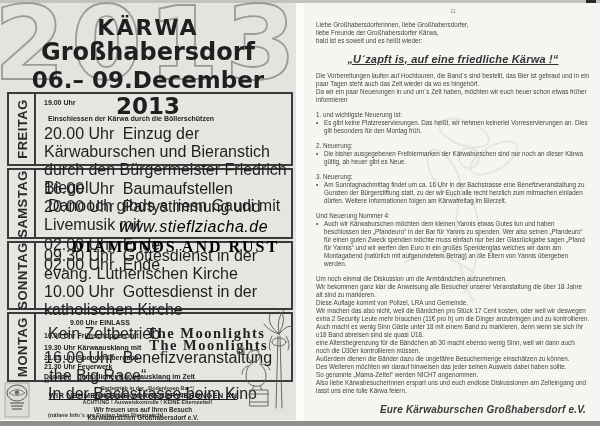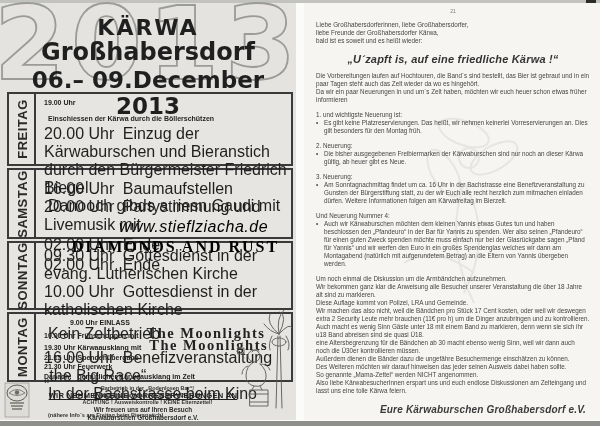--- a/index.html
+++ b/index.html
@@ -55,21 +55,21 @@
   .tree-illu{position:absolute;right:2px;bottom:6px;z-index:3;}
   
   .right-page{position:absolute;left:304px;top:3px;width:296px;height:417px;background:#f6f5f2;
     color:#454545;font-size:6.3px;line-height:8px;box-sizing:border-box;padding:4px 10px 0 12px;}
   .watermark{position:absolute;left:40px;top:60px;opacity:.14;z-index:0;}
   .rp-inner{position:relative;z-index:1;}
   .pagenum{text-align:center;font-size:5px;color:#777;margin-bottom:6px;}
   .rp p{margin:0;}
   .greet{margin:0;}
   .headline{text-align:center;font-weight:bold;font-style:italic;font-size:11px;color:#333;
-    margin:10px 0 9px 0;letter-spacing:.2px;}
+    margin:10px 0 9px 0;letter-spacing:.2px;text-decoration:underline;}
   .para{margin:0 0 0 0;}
   .blockgap{height:7px;}
   .list-label{margin:0;}
   .bullet-item{position:relative;margin-left:38px;padding-left:8px;}
   .bullet-item::before{content:"•";position:absolute;left:0;top:0;}
   .signature{text-align:center;font-weight:bold;font-style:italic;font-size:10px;color:#3a3a3a;
     margin:11px 0 0 60px;letter-spacing:.2px;}
 </style>
 </head>
 <body>

